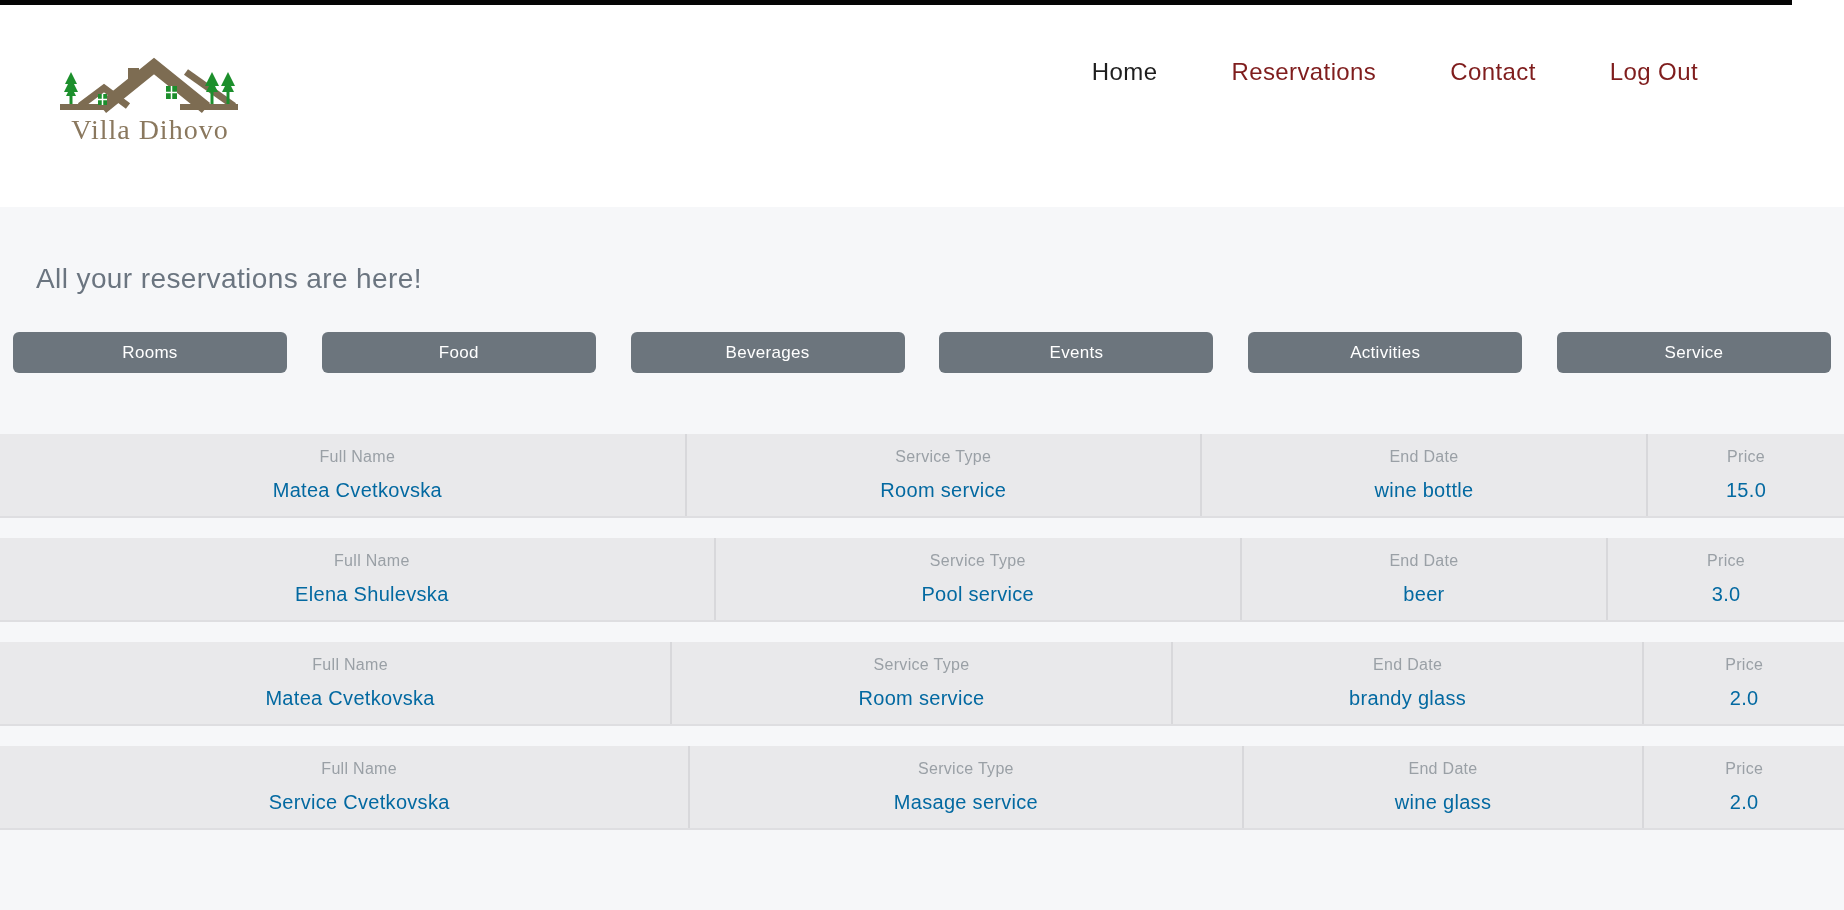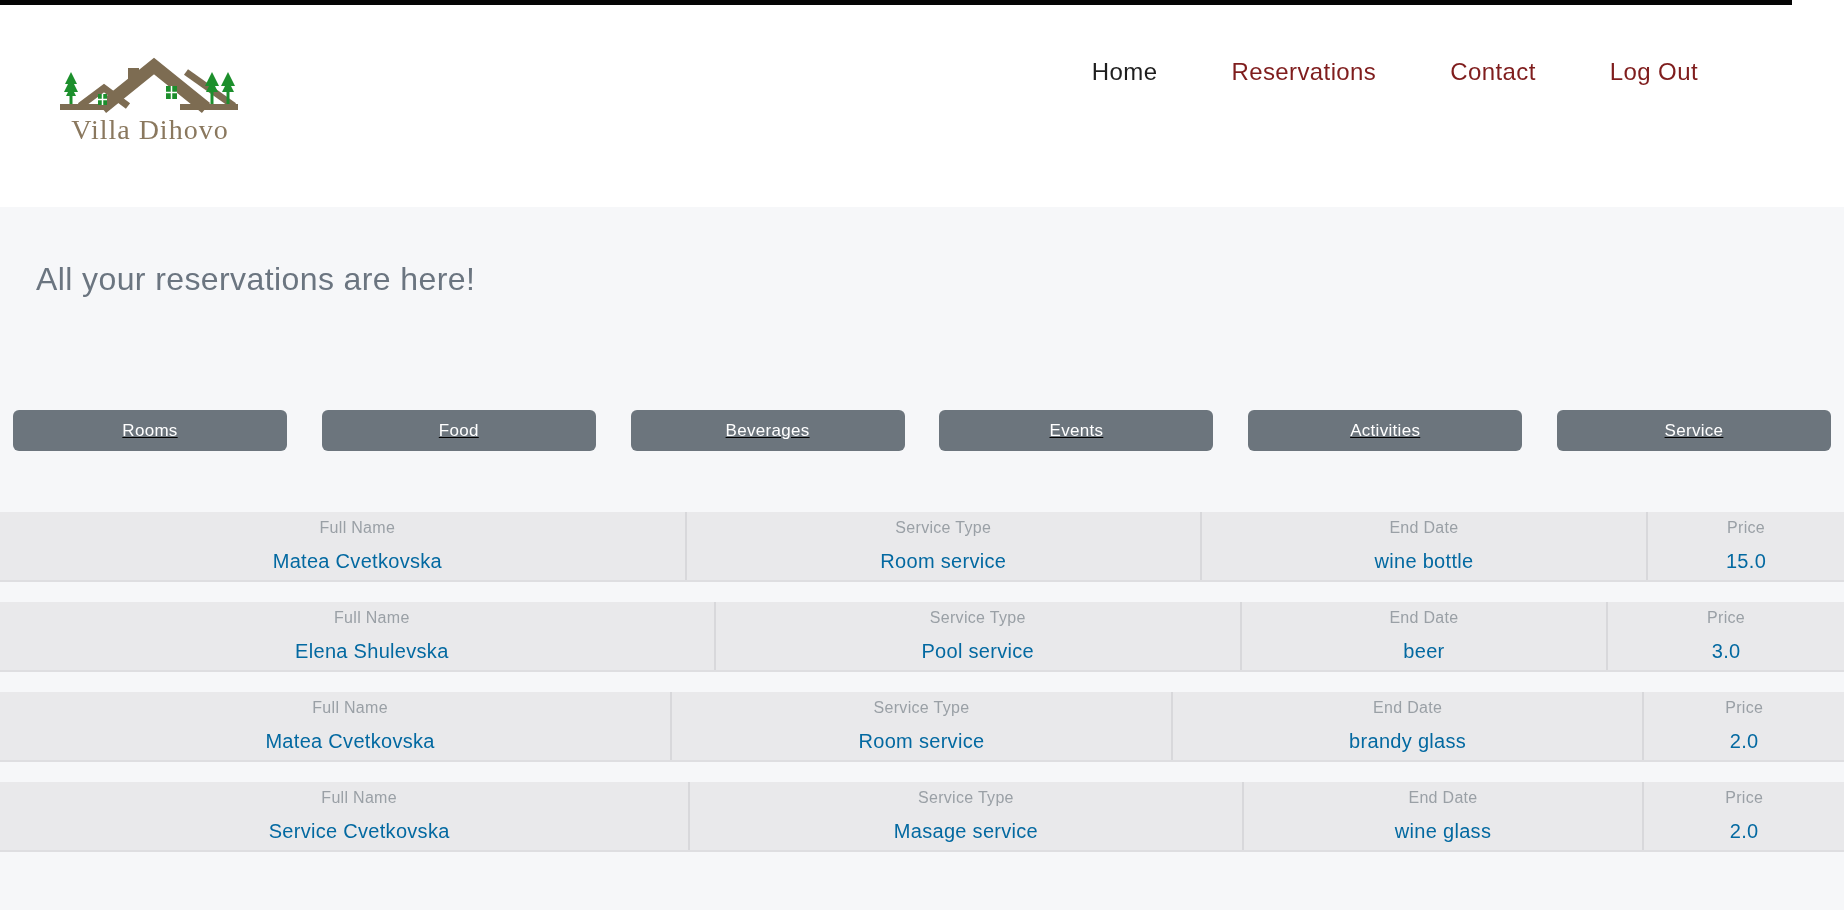--- a/index.html
+++ b/index.html
@@ -24,37 +24,37 @@
     position:absolute; top:58px; right:146px;
     display:flex; align-items:center; gap:74px;
     font-size:24px; letter-spacing:0.4px;
   }
   .nav-item { color:#7f1d1d; cursor:pointer; white-space:nowrap; }
   .nav-item.active { color:#1e1e1e; font-weight:500; }
 
   
   .page-heading {
     padding:55px 0 0 36px;
-    font-size:32px; line-height:34px; letter-spacing:0.4px;
+    font-size:28px; line-height:34px; letter-spacing:0.4px;
     color:#6b7580;
   }
   .filter-buttons {
-    margin-top:114px; padding:0 13px;
-    display:flex; justify-content:space-between;text-decoration:underline;
+    margin-top:36px; padding:0 13px;
+    display:flex; justify-content:space-between;
   }
   .filter-btn {
     width:274px; height:41px;
     background:#6c757d; color:#ffffff;
     border:none; border-radius:6px;
     font-family:inherit; font-size:17px; letter-spacing:0.3px;
     cursor:pointer;
   }
   .reservation-list { margin-top:61px; display:flex; flex-direction:column; gap:20px; }
   .res-row {
-    background:#e9e9eb; height:70px; display:flex;
+    background:#e9e9eb; height:84px; display:flex;
     border-bottom:2px solid #dedee1;
     padding-left:30px;
   }
   .cell {
     display:flex; flex-direction:column; align-items:center; justify-content:center;
     gap:13px; height:100%;
   }
   .cell:not(:last-child) { border-right:2px solid #d8d8db; }
   .cell-label { font-size:16px; color:#9aa0a6; letter-spacing:0.3px; }
   .cell-value { font-size:20px; color:#0369a1; letter-spacing:0.3px; }

